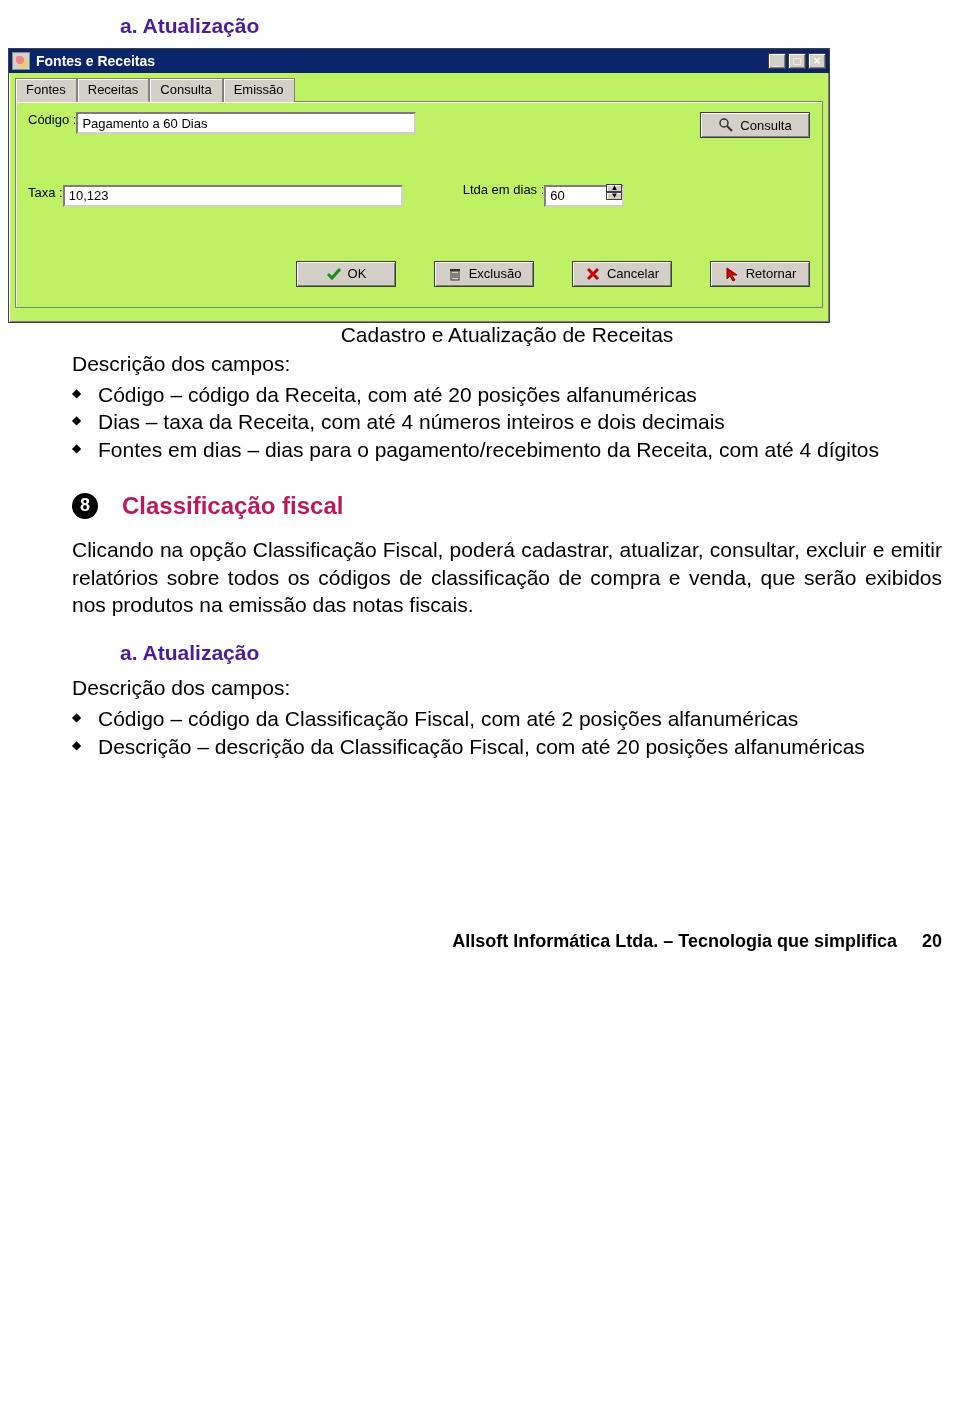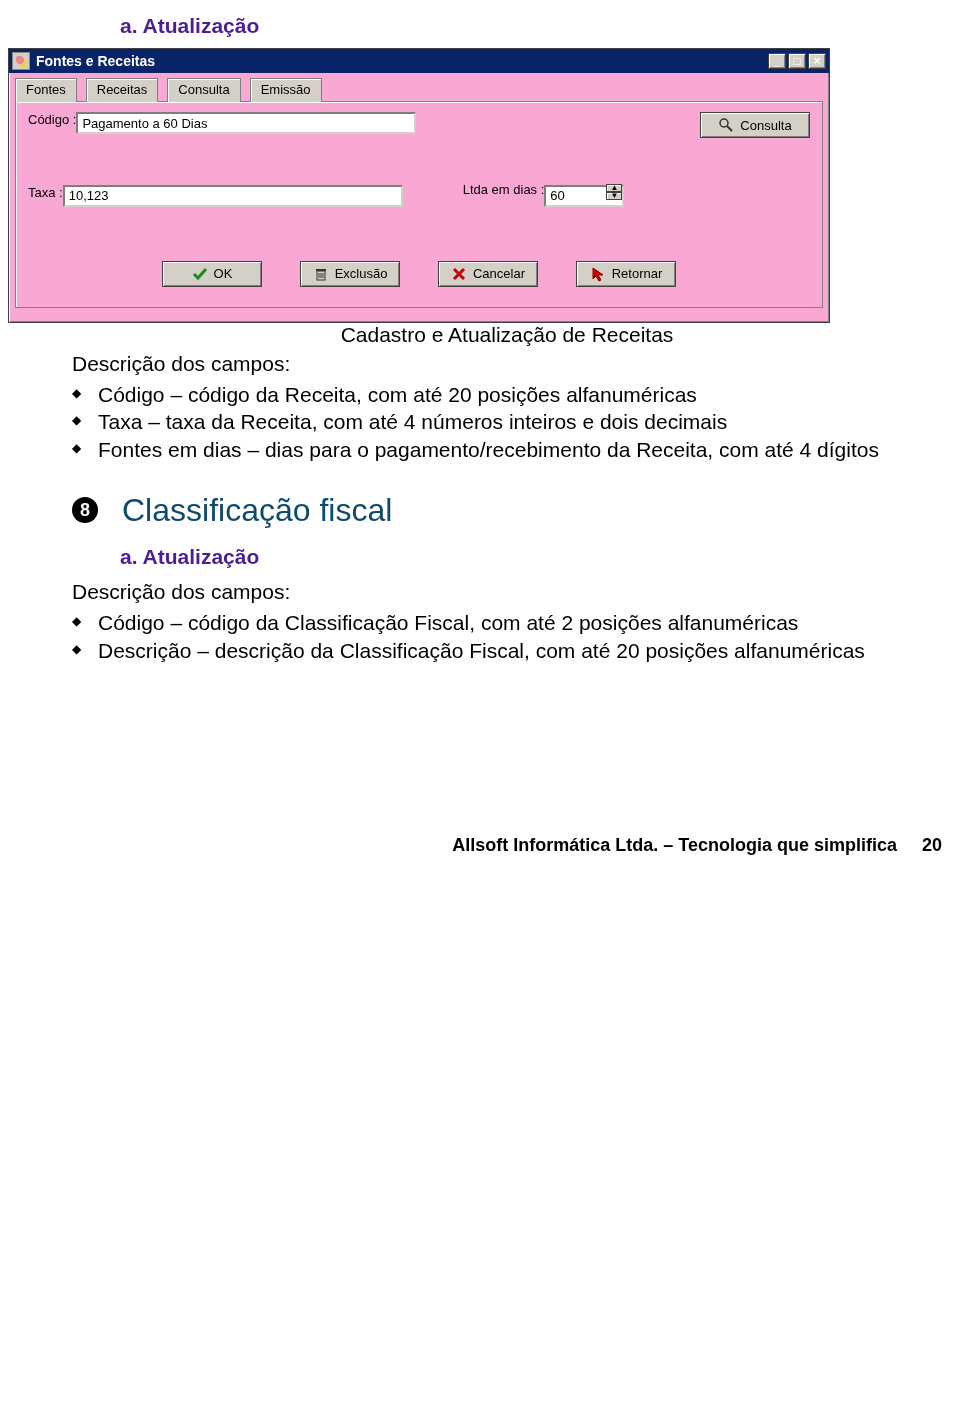--- a/index.html
+++ b/index.html
@@ -16,21 +16,21 @@
   .h-green {
     color: #4c1d95;
     font-weight: bold;
     font-size: 21px;
     margin: 0 0 10px 48px;
   }
   
   .win {
     margin-left: -64px;
     width: 822px;
-    background: #f9a8d4;
+    background: #bef264;
     border: 1px solid #404040;
     box-shadow: inset 1px 1px 0 #fff, inset -1px -1px 0 #7f7f7f;
   }
   .titlebar {
     display: flex; align-items: center;
     height: 24px; padding: 0 3px;
     background: linear-gradient(#0a246a,#0a246a);
     color: #fff; font-size: 14px; font-weight: bold;
   }
   .titlebar .appicon {
@@ -46,21 +46,21 @@
   .titlecap { flex:1; }
   .winctrls { display:flex; gap:2px; }
   .winbtn {
     width:18px; height:16px; background:#d4d0c8;
     border:1px solid #404040;
     box-shadow: inset 1px 1px 0 #fff, inset -1px -1px 0 #7f7f7f;
     display:flex; align-items:center; justify-content:center;
     font-size:12px; font-family: "Arial", sans-serif; cursor:default;
   }
   .tabs {
-    display:flex; gap:9px; margin:4px 6px 0 6px;
+    display:flex; gap:0; margin:4px 6px 0 6px;
   }
   .tab {
     font-size:13px; padding:3px 10px 4px 10px;
     background:#d4d0c8; border:1px solid #808080;
     border-bottom:none; position:relative; top:1px;
     box-shadow: inset 1px 1px 0 #fff;
   }
   .tab.active { background:#d4d0c8; z-index:2; border-bottom:1px solid #d4d0c8; }
   .panel {
     margin:0 6px 14px 6px;
@@ -85,37 +85,37 @@
     box-shadow: inset 1px 1px 0 #fff; font-size:8px; line-height:6px; text-align:center;
   }
   .btn3d {
     display:flex; align-items:center; justify-content:center; gap:6px;
     font-size:13px; height:26px; padding:0 10px;
     background:#d4d0c8; border:1px solid #404040;
     box-shadow: inset 1px 1px 0 #fff, inset -1px -1px 0 #7f7f7f;
     cursor:default; min-width:100px;
   }
   .btns-row {
-    display:flex; justify-content:center; gap:38px; margin-top:54px;
+    display:flex; justify-content:flex-end; gap:38px; margin-top:54px;
   }
   .ic { width:16px; height:16px; display:inline-block; }
   
   .center-caption { text-align:center; font-size:21px; margin:0 0 4px 0; }
   .p { font-size:21px; margin:0 0 4px 0; line-height:1.25; }
   .ul { list-style:none; padding:0; margin:0 0 28px 0; }
   .ul li { font-size:21px; line-height:1.32; display:flex; }
   .ul li .bullet { width:26px; display:inline-block; }
   .ul b { font-weight:normal; }
   .num-row { display:flex; align-items:center; gap:24px; margin:14px 0 16px 0; }
   .circ-num {
     width:26px; height:26px; border-radius:50%;
     background:#000; color:#fff; display:flex; align-items:center; justify-content:center;
     font-size:18px; font-weight:bold;
   }
-  .h-blue { color:#0c4a6e; font-weight:normal; font-size:32px; }
+  .h-blue { color:#be185d; font-weight:bold; font-size:24px; }
   .para { font-size:21px; line-height:1.32; margin:0 0 22px 0; text-align:justify; }
   .footer {
     margin-top:170px; margin-bottom:20px;
     text-align:right; font-size:18px; font-weight:bold;
     padding-right:18px;
   }
 </style>
 </head>
 <body>
 
@@ -219,33 +219,34 @@
   <div class="center-caption">Cadastro e Atualização de Receitas</div>
 
   <div class="p">Descrição dos campos:</div>
   <ul class="ul" id="ul1">
       <li>
         <span class="bullet" style="font-size: 12px; padding-top: 5px;">◆</span>
         <span><b>Código</b> – código da Receita, com até 20 posições alfanuméricas</span>
       </li>
       <li>
         <span class="bullet" style="font-size: 12px; padding-top: 5px;">◆</span>
-        <span><b>Taxa</b> – taxa da Receita, com até 4 números inteiros e dois decimais</span>
+        <span><b>Dias</b> – taxa da Receita, com até 4 números inteiros e dois decimais</span>
       </li>
       <li>
         <span class="bullet" style="font-size: 12px; padding-top: 5px;">◆</span>
         <span><b>Fontes em dias</b> – dias para o pagamento/recebimento da Receita, com até 4 dígitos</span>
       </li>
     </ul>
 
   <div class="num-row">
     <div class="circ-num">8</div>
     <div class="h-blue">Classificação fiscal</div>
   </div>
 
+  <div class="para">Clicando na opção Classificação Fiscal, poderá cadastrar, atualizar, consultar, excluir e emitir relatórios sobre todos os códigos de classificação de compra e venda, que serão exibidos nos produtos na emissão das notas fiscais.</div>
 
   <div class="h-green">a.  Atualização</div>
 
   <div class="p">Descrição dos campos:</div>
   <ul class="ul" id="ul2">
       <li>
         <span class="bullet" style="font-size: 12px; padding-top: 5px;">◆</span>
         <span><b>Código</b> – código da Classificação Fiscal, com até 2 posições alfanuméricas</span>
       </li>
       <li>

